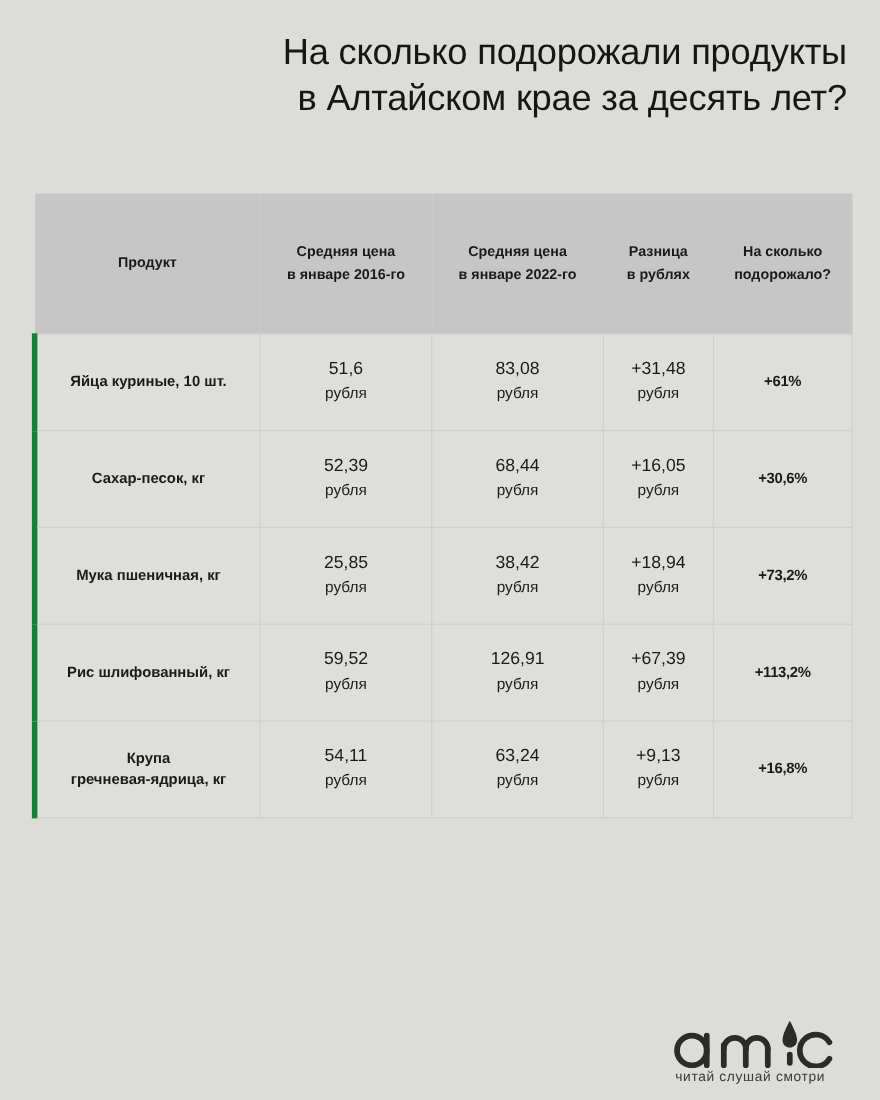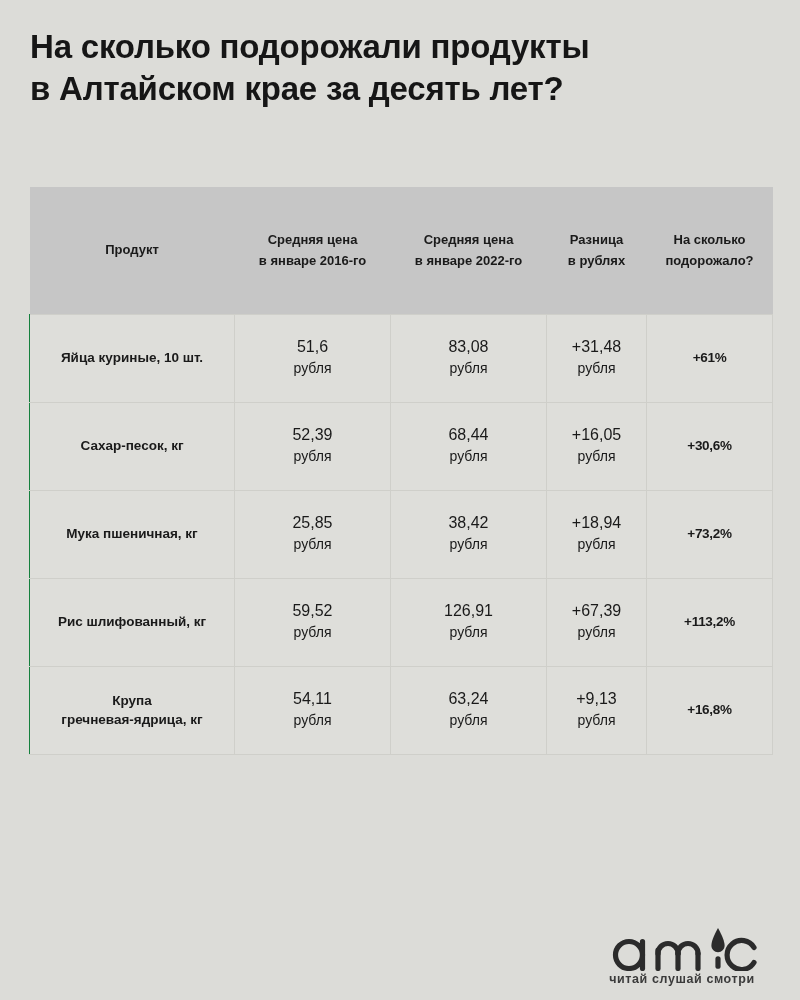--- a/index.html
+++ b/index.html
@@ -15,37 +15,37 @@
     color: #1a1a1a;
     overflow: hidden;
     position: relative;
   }
 
   
   .title {
     width: 740px;
     margin: 0 auto;
     padding-top: 26px;
-    text-align: left;
+    text-align: right;
     font-size: 33px;
     line-height: 1.26;
-    font-weight: 700;
+    font-weight: 400;
     letter-spacing: -0.2px;
     color: #161616;
   }
   .title-line {
     display: block;
     white-space: nowrap;
   }
 
   
   .table-wrap {
     position: absolute;
     left: 29px;
-    top: 187px;
+    top: 176px;
     width: 743px;
   }
   .data-table {
     width: 100%;
     border-collapse: collapse;
     table-layout: fixed;
   }
   .data-table col.c-product { width: 205px; }
   .data-table col.c-p2016   { width: 156px; }
   .data-table col.c-p2026   { width: 156px; }
@@ -75,21 +75,21 @@
     text-align: center;
     padding: 0 6px;
     border-right: 1px solid #cfcfca;
     border-bottom: 1px solid #cfcfca;
     font-size: 13.5px;
     font-weight: 700;
     line-height: 1.35;
     color: #1a1a1a;
   }
   .data-table tbody tr td:first-child {
-    border-left: 1px solid #15803d;
+    border-left: 5px solid #15803d;
   }
   .data-table tbody tr:first-child td {
     border-top: 1px solid #cfcfca;
   }
 
   .cell-product {
     font-size: 13.5px;
     font-weight: 700;
   }
   .cell-product .pl { display: block; white-space: nowrap; }
@@ -123,21 +123,21 @@
   }
   .logo-mark {
     display: block;
     margin: 0 auto 1px;
   }
   .logo-tagline {
     display: block;
     font-size: 12.5px;
     letter-spacing: 0.6px;
     color: #3b3b3b;
-    font-weight: 700;
+    font-weight: 400;
     white-space: nowrap;
   }
 </style>
 </head>
 <body>
 
 <div class="title">
   <span class="title-line">На сколько подорожали продукты</span>
   <span class="title-line">в Алтайском крае за десять лет?</span>
 </div>

